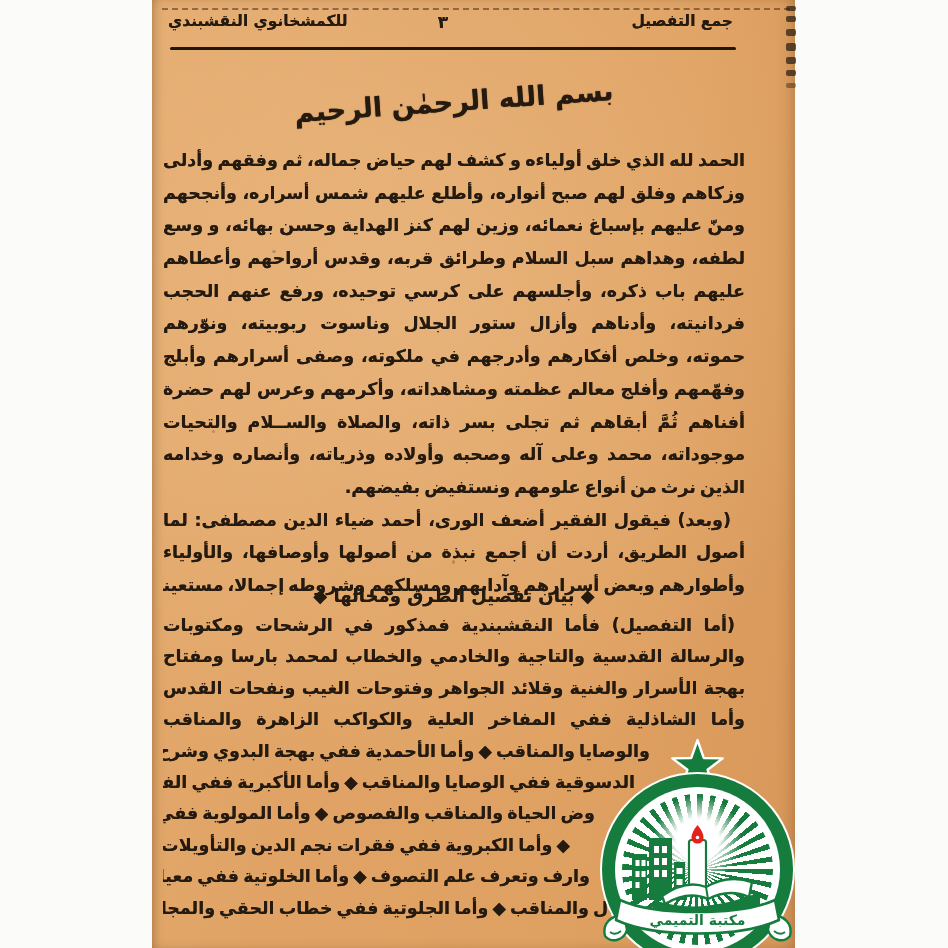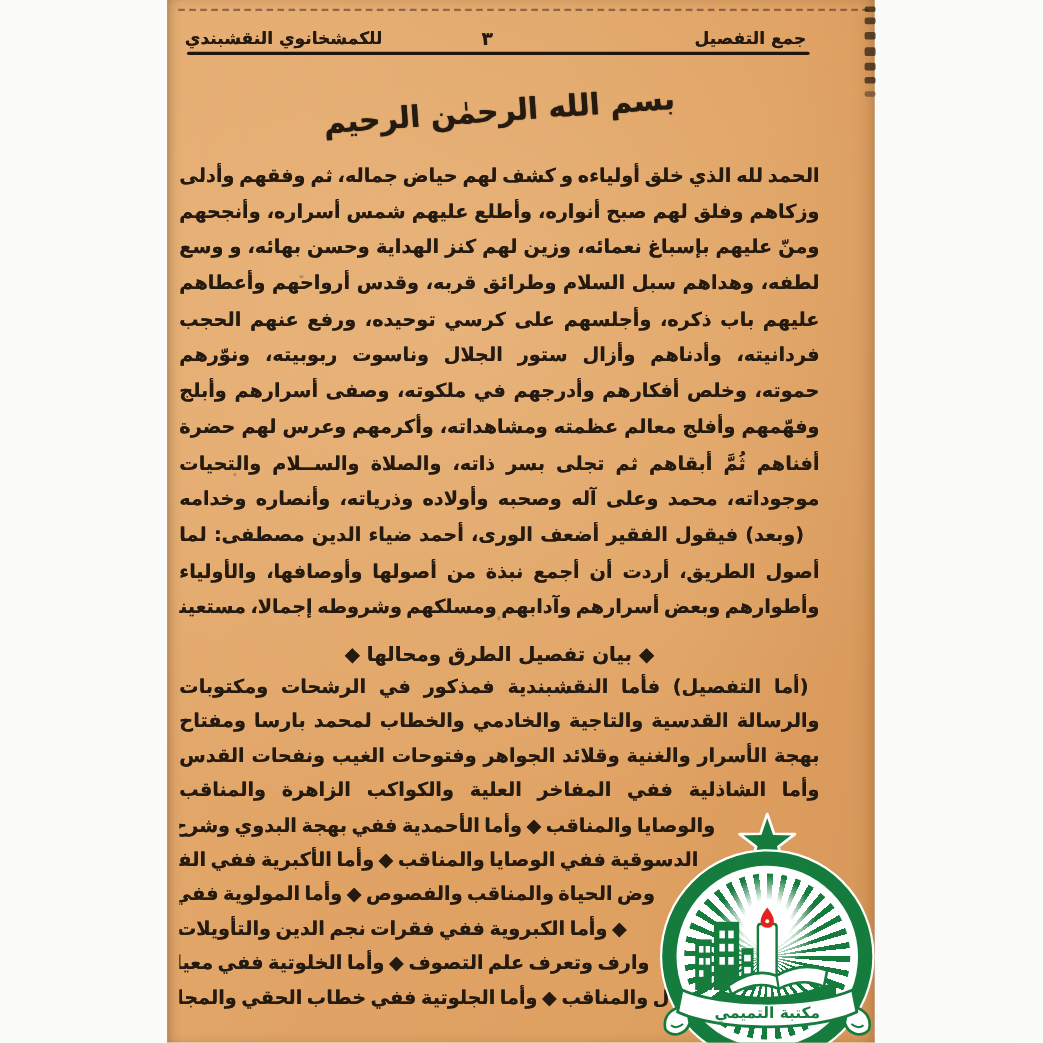--- a/index.html
+++ b/index.html
@@ -14,21 +14,21 @@
       linear-gradient(100deg,#e4aa6e 0%,#e0a365 35%,#dfa162 70%,#d7975a 100%);
     box-shadow: inset 7px 0 12px -7px rgba(95,60,28,.55), inset -9px 0 16px -9px rgba(120,72,32,.5);
     direction:rtl;
     color:#241a10;
   }
   .dash-top{position:absolute;top:8px;left:10px;width:628px;border-top:2px dashed rgba(55,38,25,.5);}
   .edge-mark{position:absolute;left:634px;width:10px;background:rgba(42,30,20,.72);border-radius:2px;filter:blur(.6px);}
   .speck{position:absolute;border-radius:50%;background:rgba(70,48,28,.28);}
 
   
-  .rh{position:absolute;top:26px;height:30px;font-weight:bold;font-size:15.5px;white-space:nowrap;
+  .rh{position:absolute;top:12px;height:30px;font-weight:bold;font-size:15.5px;white-space:nowrap;
       text-shadow:0 0 .5px rgba(36,26,16,.8);}
   .rh-author{left:16px;}
   .rh-num{left:276px;width:30px;text-align:center;font-size:17px;}
   .rh-title{right:62px;}
   .head-rule{position:absolute;top:47px;left:18px;width:566px;height:3px;background:#21160d;border-radius:2px;}
 
   
   .basmala{position:absolute;top:86px;left:11px;width:582px;text-align:center;}
   .basmala span{display:inline-block;font-size:27px;font-weight:bold;transform:rotate(-4deg);
       letter-spacing:-1px;text-shadow:0 0 1px rgba(30,20,10,.85);}
@@ -93,20 +93,21 @@
       <div class="bl j">الحمد لله الذي خلق أولياءه و كشف لهم حياض جماله، ثم وفقهم وأدلى لهم بحكم جلاله،</div>
       <div class="bl j">وزكاهم وفلق لهم صبح أنواره، وأطلع عليهم شمس أسراره، وأنجحهم وأتمّ لهم قمر حقائقه،</div>
       <div class="bl j">ومنّ عليهم بإسباغ نعمائه، وزين لهم كنز الهداية وحسن بهائه، و وسع لهم العطاء وخفي</div>
       <div class="bl j">لطفه، وهداهم سبل السلام وطرائق قربه، وقدس أرواحهم وأعطاهم أنس عزائمه، وفتح</div>
       <div class="bl j">عليهم باب ذكره، وأجلسهم على كرسي توحيده، ورفع عنهم الحجب وجذبهم إلى دار</div>
       <div class="bl j">فردانيته، وأدناهم وأزال ستور الجلال وناسوت ربوبيته، ونوّرهم بسنائه، وأدخلهم حصن</div>
       <div class="bl j">حموته، وخلص أفكارهم وأدرجهم في ملكوته، وصفى أسرارهم وأبلج عــالم لاهوته،</div>
       <div class="bl j">وفهّمهم وأفلج معالم عظمته ومشاهداته، وأكرمهم وعرس لهم حضرة حضراته، وأبقاهم ثُمَّ</div>
       <div class="bl j">أفناهم ثُمَّ أبقاهم ثم تجلى بسر ذاته، والصلاة والســلام والتحيات والبركات على أكمل</div>
       <div class="bl j">موجوداته، محمد وعلى آله وصحبه وأولاده وذرياته، وأنصاره وخدامه وأتبــاعه وأحبائه،</div>
+      <div class="bl r">الذين نرث من أنواع علومهم ونستفيض بفيضهم.</div>
       <div class="bl j" style="padding-right:14px">(وبعد) فيقول الفقير أضعف الورى، أحمد ضياء الدين مصطفى: لما رأيت الناس ضيعوا</div>
       <div class="bl j">أصول الطريق، أردت أن أجمع نبذة من أصولها وأوصافها، والأولياء وأنواعهم واصطلاحهم</div>
       <div class="bl r">وأطوارهم وبعض أسرارهم وآدابهم ومسلكهم وشروطه إجمالا، مستعينا بالله.</div>
     </div>
 
     <div class="heading">◆ بيان تفصيل الطرق ومحالها ◆</div>
 
     <div class="textcol body-b">
       <div class="bl j" style="padding-right:10px">(أما التفصيل) فأما النقشبندية فمذكور في الرشحات ومكتوبات الإمام والنفحات</div>
       <div class="bl j">والرسالة القدسية والتاجية والخادمي والخطاب لمحمد بارسا ومفتاح المعية ◆ وأما القادرية ففي</div>

